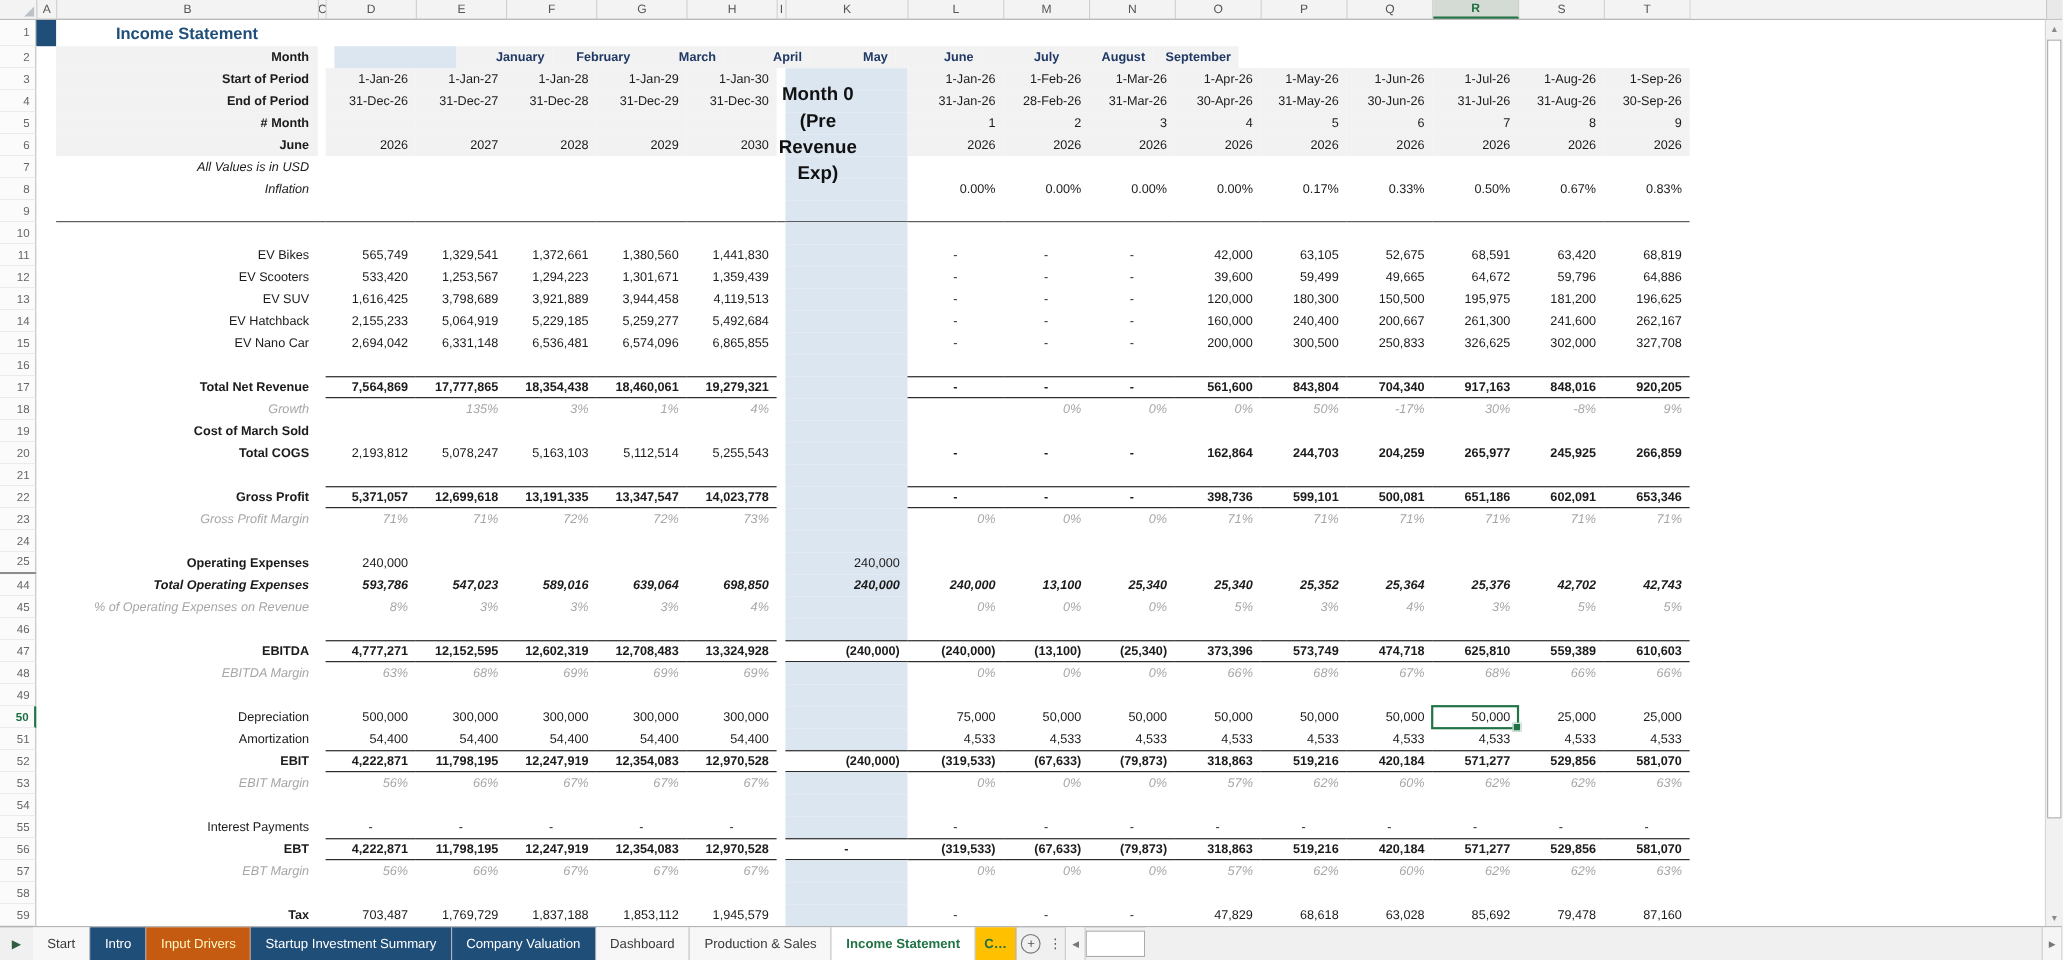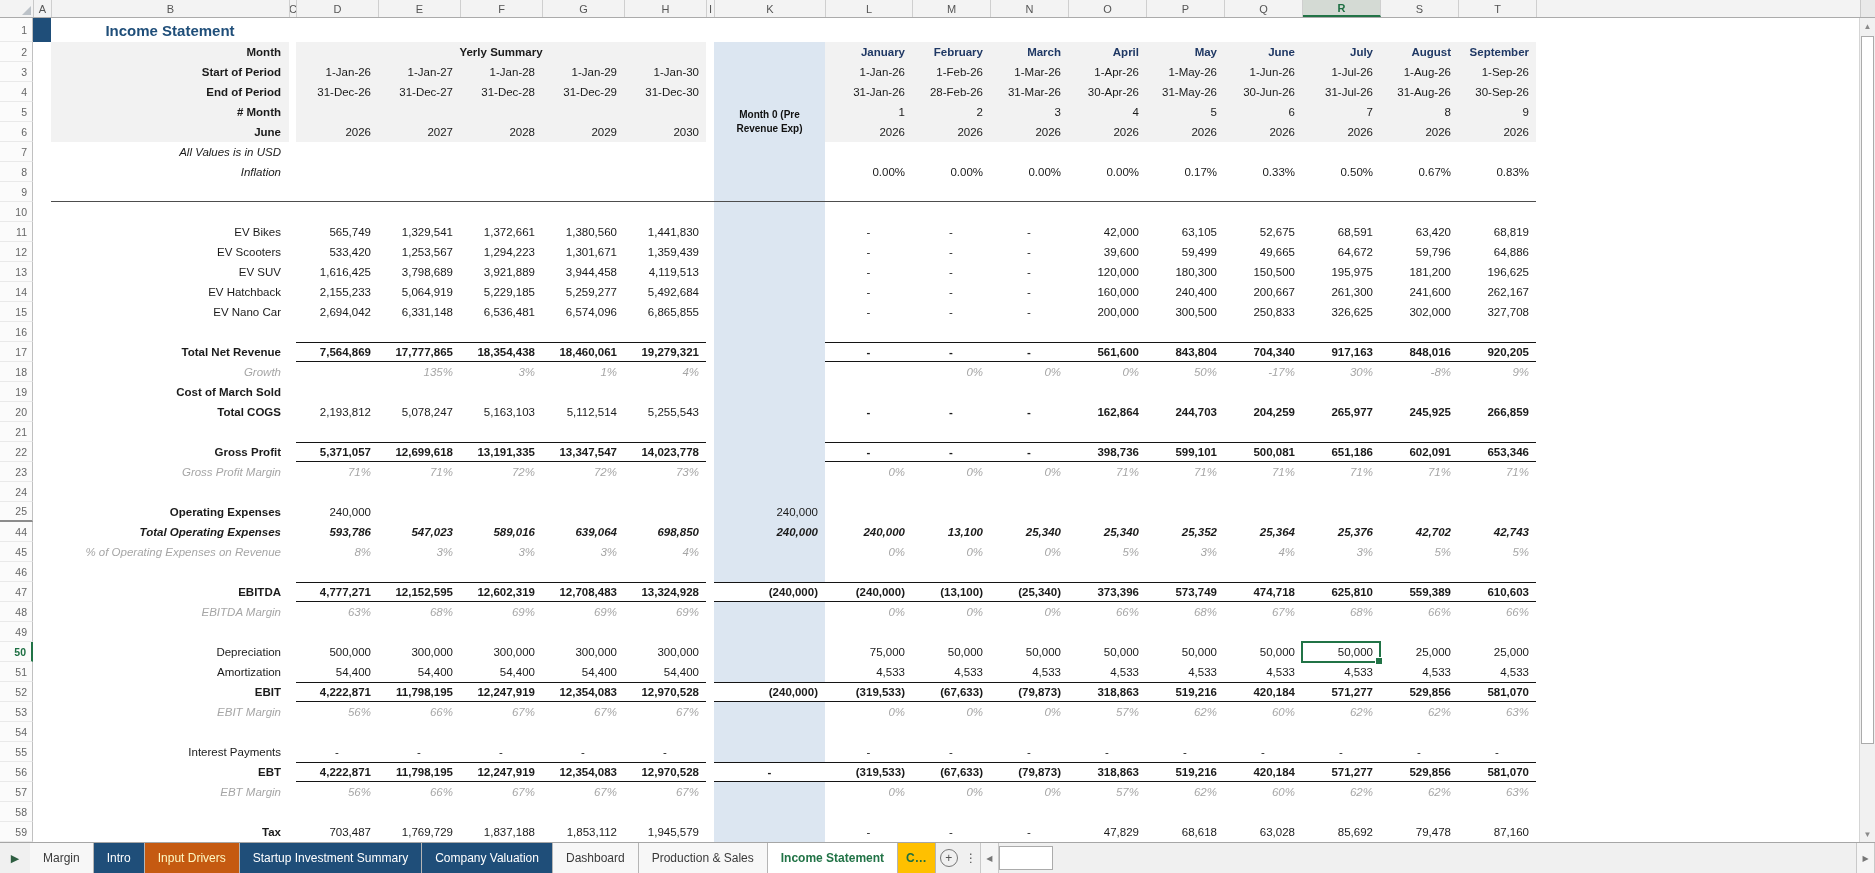--- a/index.html
+++ b/index.html
@@ -35,22 +35,22 @@
   .bold{font-weight:bold;} .it{font-style:italic;} .gray{color:#A6A6A6;}
   .hd{background:#F2F2F2;}
   .mon{color:#1F3864;font-weight:bold;}
   .kb{background:#DCE6F1;}
   .kw{background:#FFFFFF;}
   .ys{justify-content:center;font-weight:bold;padding-right:0;}
   .bt{border-top:1.5px solid #141414;} .bb{border-bottom:1.5px solid #141414;}
   .sepb{border-bottom:1px solid #4d4d4d;}
   .dash{justify-content:center;padding-right:0;}
   
-  .koverlay{position:absolute;left:714px;top:99px;width:111px;height:46px;z-index:5;display:flex;
-            align-items:center;justify-content:center;text-align:center;font-weight:bold;font-size:10px;
+  .koverlay{position:absolute;left:688px;top:99px;width:111px;height:46px;z-index:5;display:flex;
+            align-items:center;justify-content:center;text-align:center;font-weight:bold;font-size:17px;
             line-height:1.4;color:#111;padding:0 5px;box-sizing:border-box;}
   .selbox{position:absolute;left:1301px;top:641px;width:80px;height:22px;border:2px solid #217346;
           box-sizing:border-box;z-index:6;}
   .fillh{position:absolute;right:-4px;bottom:-4px;width:6px;height:6px;background:#217346;border:1px solid #fff;}
   
   .vscroll{position:absolute;left:1859px;top:18px;width:16px;height:824px;background:#F1F1F1;
            border-left:1px solid #D5D5D5;box-sizing:border-box;z-index:7;}
   .vup,.vdown{position:absolute;left:0;width:100%;height:16px;display:flex;align-items:center;
               justify-content:center;font-size:8px;color:#8a8a8a;}
   .vup{top:0;} .vdown{bottom:0;}
@@ -129,21 +129,20 @@
         <div class="c v wM"></div>
         <div class="c v wM"></div>
         <div class="c v wM"></div>
         <div class="c wF"></div>
       </div>
       <div class="row">
         <div class="gut">2</div>
         <div class="c wA"></div>
         <div class="c lb wB bold hd">Month</div>
         <div class="c wC"></div>
-        <div class="c wYS ys hd">Yerly Summary</div>
         <div class="c wI"></div>
         <div class="c wK kb"></div>
         <div class="c v wL hd mon">January</div>
         <div class="c v wM hd mon">February</div>
         <div class="c v wM hd mon">March</div>
         <div class="c v wM hd mon">April</div>
         <div class="c v wM hd mon">May</div>
         <div class="c v wM hd mon">June</div>
         <div class="c v wM hd mon">July</div>
         <div class="c v wM hd mon">August</div>
@@ -1057,21 +1056,21 @@
 
   <div class="vscroll">
     <div class="vup">▲</div>
     <div class="vthumb"></div>
     <div class="vdown">▼</div>
   </div>
 
   <div class="tabbar">
     <div class="tnav">▶</div>
     <div class="tabs">
-        <div class="tab ">Margin</div>
+        <div class="tab ">Start</div>
         <div class="tab blue">Intro</div>
         <div class="tab orange">Input Drivers</div>
         <div class="tab blue">Startup Investment Summary</div>
         <div class="tab blue">Company Valuation</div>
         <div class="tab ">Dashboard</div>
         <div class="tab ">Production &amp; Sales</div>
         <div class="tab active">Income Statement</div>
         <div class="tab yellow">C…</div>
       </div>
     <div class="tplus">

